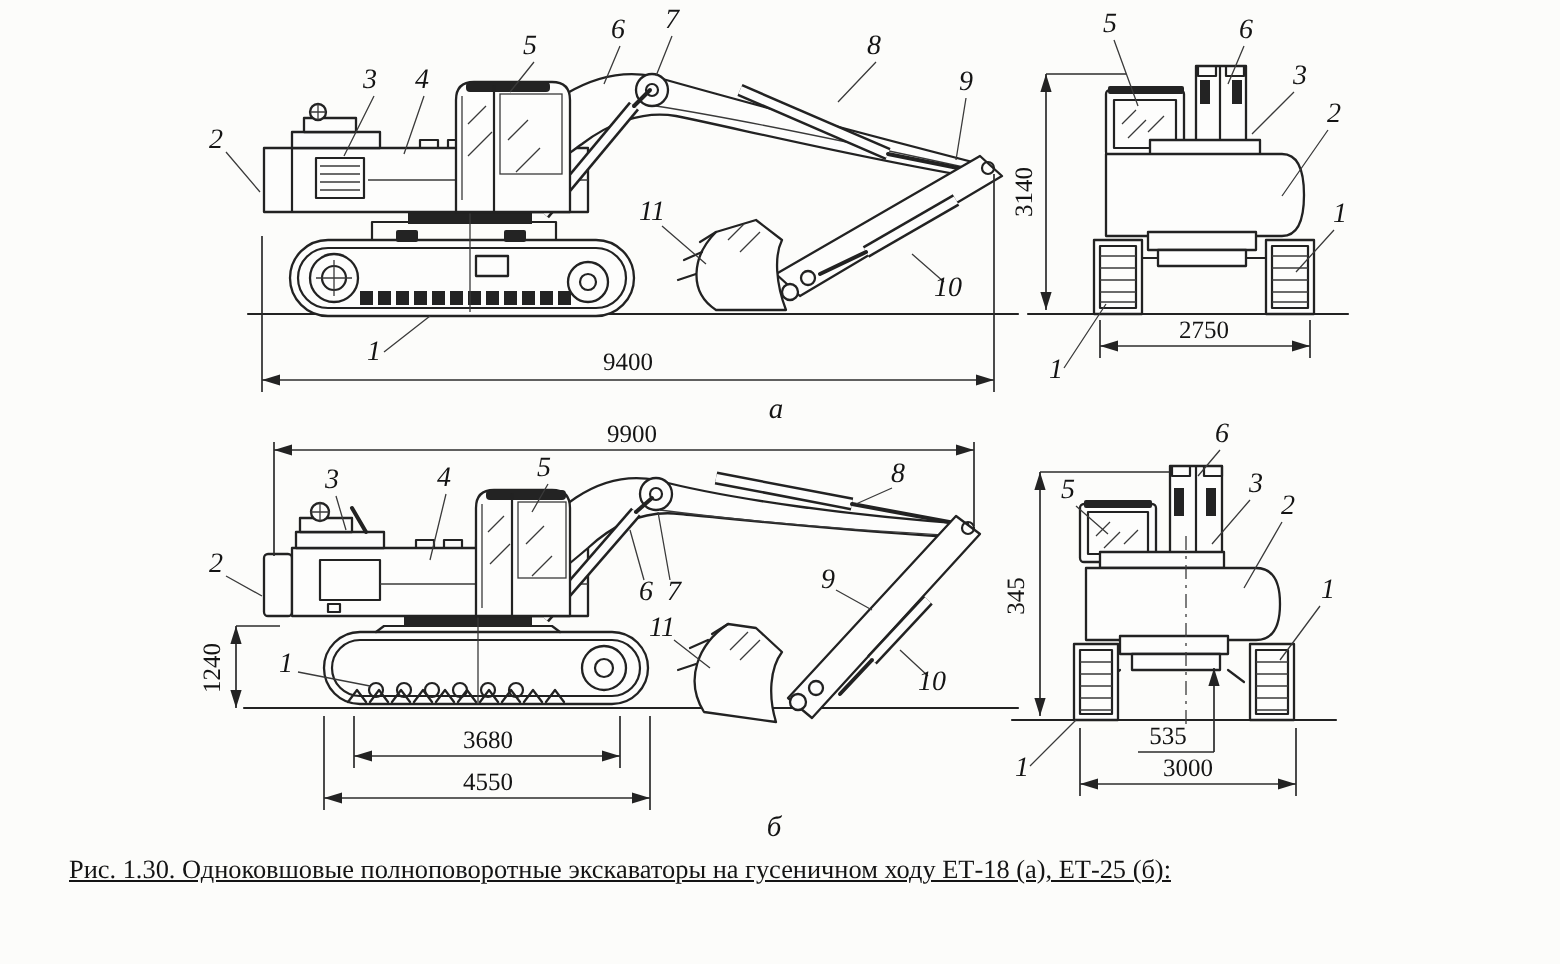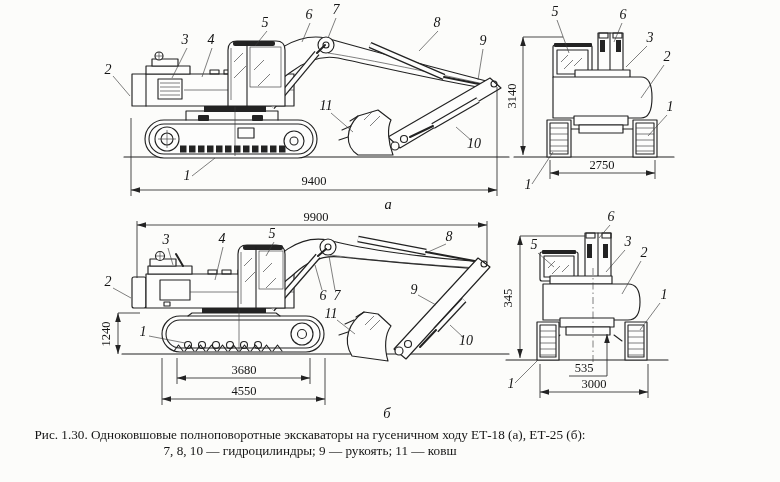--- a/index.html
+++ b/index.html
@@ -13,21 +13,21 @@
   svg .dark{fill:#232323;stroke:none;}
   svg .arrow{fill:#232323;stroke:none;}
   svg .cylo{stroke:#222;stroke-width:6.5;fill:none;stroke-linecap:butt;}
   svg .cyli{stroke:#fdfdfc;stroke-width:4;fill:none;stroke-linecap:butt;}
   svg .rod{stroke:#222;stroke-width:2;fill:none;stroke-linecap:round;}
   svg .pads{stroke:#232323;stroke-width:7;fill:none;stroke-dasharray:6.5 2.5;}
   svg text{fill:#141414;font-family:"Liberation Serif",serif;}
   svg .callout{font-size:14px;font-style:italic;text-anchor:middle;}
   svg .dimtxt{font-size:12.5px;text-anchor:middle;}
   svg .viewlabel{font-size:14.5px;font-style:italic;text-anchor:middle;}
-  .caption{position:absolute;left:0;top:427px;width:620px;text-align:center;color:#141414;}
+  .caption{position:absolute;left:0;top:427px;width:620px;text-align:center;color:#141414;text-decoration:underline;}
   .caption .cap-line{font-size:13.2px;line-height:15.6px;white-space:nowrap;}
 </style>
 </head>
 <body>
 
 <div class="page">
 
   <svg class="view" style="left:88px;top:0px" width="424" height="212" viewBox="0 0 424 212">
     <g>
 
@@ -314,16 +314,15 @@
     <text class="callout" x="148" y="49">2</text>
     <text class="callout" x="168" y="91">1</text>
     <text class="callout" x="15" y="180">1</text>
     <text class="dimtxt" transform="rotate(-90 16 90)" x="16" y="90">345</text>
     <text class="dimtxt" x="88" y="164">535</text>
     <text class="dimtxt" x="98" y="180">3000</text>
   </svg>
 
   <div class="caption">
     <div class="cap-line">Рис. 1.30. Одноковшовые полноповоротные экскаваторы на гусеничном ходу ЕТ-18 (а), ЕТ-25 (б):</div>
-    <div class="cap-line">7, 8, 10 — гидроцилиндры; 9 — рукоять; 11 — ковш</div>
   </div>
 
 </div>
 
 </body></html>

